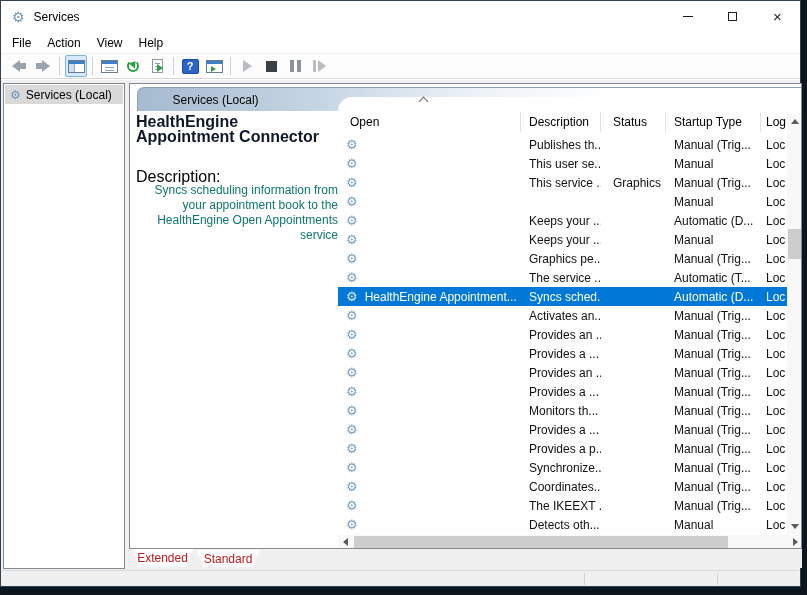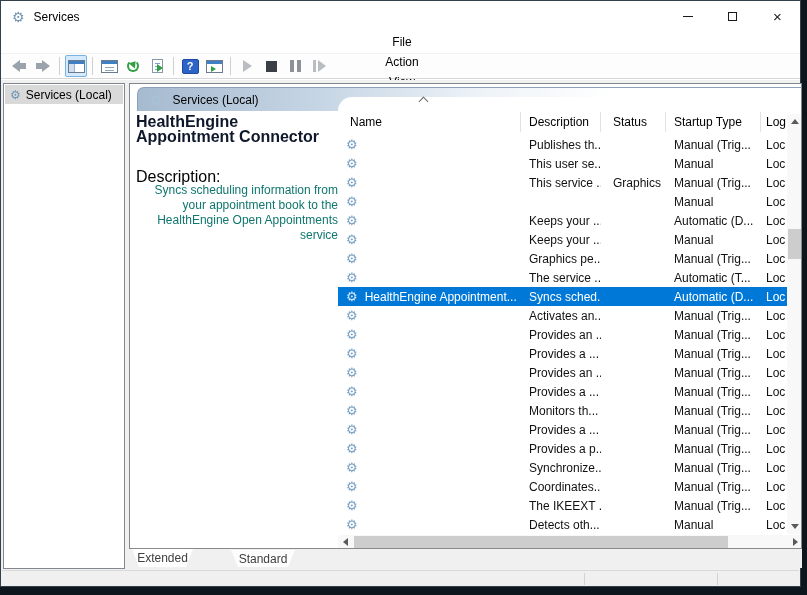--- a/index.html
+++ b/index.html
@@ -19,21 +19,21 @@
   .app-gear { margin-left:11px; font-size:14px; color:#6f95b5; line-height:1; }
   .app-gear::before { content:"⚙"; }
   .win-title { margin-left:9px; font-size:12px; color:#000; }
   .caption { margin-left:auto; display:flex; height:31px; }
   .cap-btn { width:45px; height:31px; display:flex; align-items:center; justify-content:center; }
   .glyph-min { width:10px; height:1px; background:#1a1a1a; }
   .glyph-max { width:9px; height:9px; border:1px solid #1a1a1a; background:transparent; }
   .glyph-close { font-size:15px; color:#1a1a1a; line-height:1; }
   .glyph-close::before { content:"×"; }
   
-  .menubar { height:22px; display:flex; align-items:center; padding-left:3px; font-size:12px; color:#000; border-bottom:1px solid #f2f2f2;flex-direction:column; }
+  .menubar { height:22px; display:flex; align-items:center; padding-left:3px; font-size:12px; color:#000; border-bottom:1px solid #f2f2f2; }
   .menu-item { padding:3px 8px; }
   
   .toolbar { height:25px; display:flex; align-items:center; padding-left:6px; background:#fdfdfd; border-bottom:1px solid #d7d7d7; }
   .tbtn { height:22px; min-width:22px; display:flex; align-items:center; justify-content:center; margin:0 1px; position:relative; }
   .tsep { width:1px; height:18px; background:#d0d0d0; margin:0 4px; }
   .nav { display:flex; align-items:center; }
   .tri-l { width:0; height:0; border:6px solid transparent; border-right:8px solid #9aa3ab; border-left:0; }
   .tri-r { width:0; height:0; border:6px solid transparent; border-left:8px solid #9aa3ab; border-right:0; }
   .tail { width:6px; height:6px; background:#9aa3ab; }
   .toggle-on { background:#d5eaff; border:1px solid #7ab2e0; border-radius:2px; }
@@ -105,25 +105,25 @@
   .tri-up { width:0;height:0;border-left:4px solid transparent;border-right:4px solid transparent;border-bottom:5px solid #5a5a5a; }
   .tri-down { width:0;height:0;border-left:4px solid transparent;border-right:4px solid transparent;border-top:5px solid #5a5a5a; }
   .hscroll { position:absolute; left:0; right:0; bottom:0; height:14px; background:#f8f8f8; }
   .hthumb { position:absolute; top:1px; bottom:1px; left:16px; width:374px; background:#cdcdcd; }
   .harrow { position:absolute; top:0; width:14px; height:14px; display:flex; align-items:center; justify-content:center; }
   .harrow.left { left:0; } .harrow.right { right:0; }
   .tri-left2 { width:0;height:0;border-top:4px solid transparent;border-bottom:4px solid transparent;border-right:5px solid #5a5a5a; }
   .tri-right2 { width:0;height:0;border-top:4px solid transparent;border-bottom:4px solid transparent;border-left:5px solid #5a5a5a; }
   
   .tab-strip { position:absolute; left:128px; top:469px; width:673px; height:19px; background:#f0f0f0; }
-  .tab { position:absolute; top:0; height:18px; background:#fff; display:flex; align-items:center; justify-content:center; font-size:12px; color:#404040;
+  .tab { position:absolute; top:0; height:18px; background:#fff; display:flex; align-items:center; justify-content:center; font-size:12px; color:#b91c1c;
     clip-path:polygon(0 0, 100% 0, calc(100% - 7px) 100%, 7px 100%);
     filter:drop-shadow(1px 1px 0 #8d8d8d) drop-shadow(-1px 1px 0 #8d8d8d);text-align:center; }
   .tab.t1 { left:3px; width:61px; }
-  .tab.t2 { left:67px; width:64px;margin-left:35px; }
+  .tab.t2 { left:67px; width:64px; }
   .tab.inactive { height:17px; top:1px; background:#fdfdfd; }
   
   .status-bar { position:absolute; left:1px; right:1px; top:490px; height:16px; background:#f0f0f0; border-top:1px solid #d9d9d9; }
   .sdiv { position:absolute; top:2px; bottom:1px; width:1px; background:#d2d2d2; }
   .sdiv.d1 { left:582px; } .sdiv.d2 { left:715px; }
 </style>
 </head>
 <body>
 
 <div class="window">
@@ -221,21 +221,21 @@
         <span>Services (Local)</span>
       </div>
 
       <div class="svc-title">HealthEngine Appointment Connector</div>
       <div class="desc-label">Description:</div>
       <div class="desc-body">Syncs scheduling information from your appointment book to the HealthEngine Open Appointments service</div>
 
       <div class="list">
         <span class="sort-caret"></span>
         <div class="list-header">
-          <span class="hcell h-name">Name</span>
+          <span class="hcell h-name">Open</span>
           <span class="hcell h-desc">Description</span>
           <span class="hcell h-status">Status</span>
           <span class="hcell h-startup">Startup Type</span>
           <span class="hcell h-log">Log</span>
         </div>
         <div class="rows">
             <div class="lrow">
               <span class="cell c-name">
                 <span class="gear"></span>
                 <span></span>

